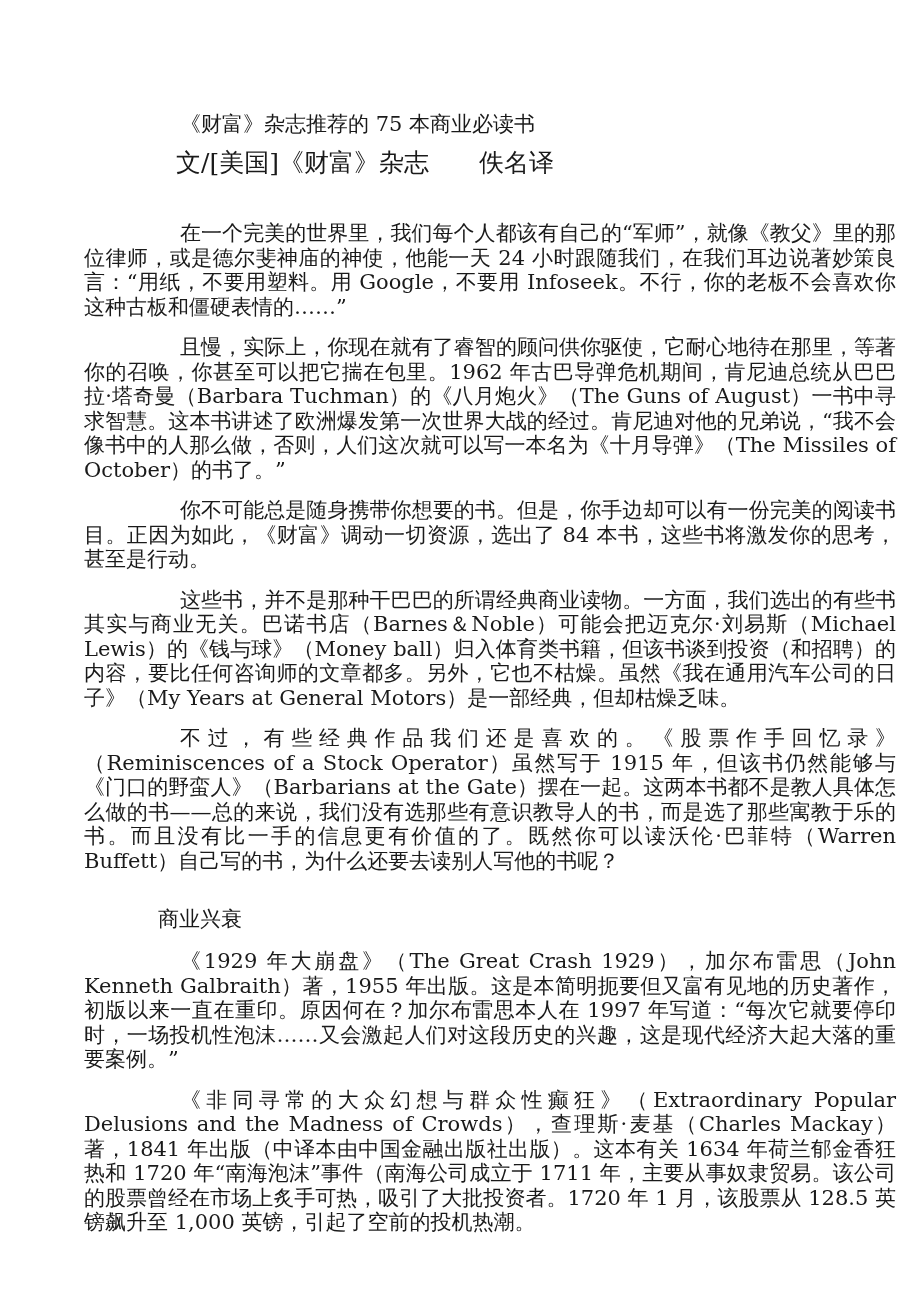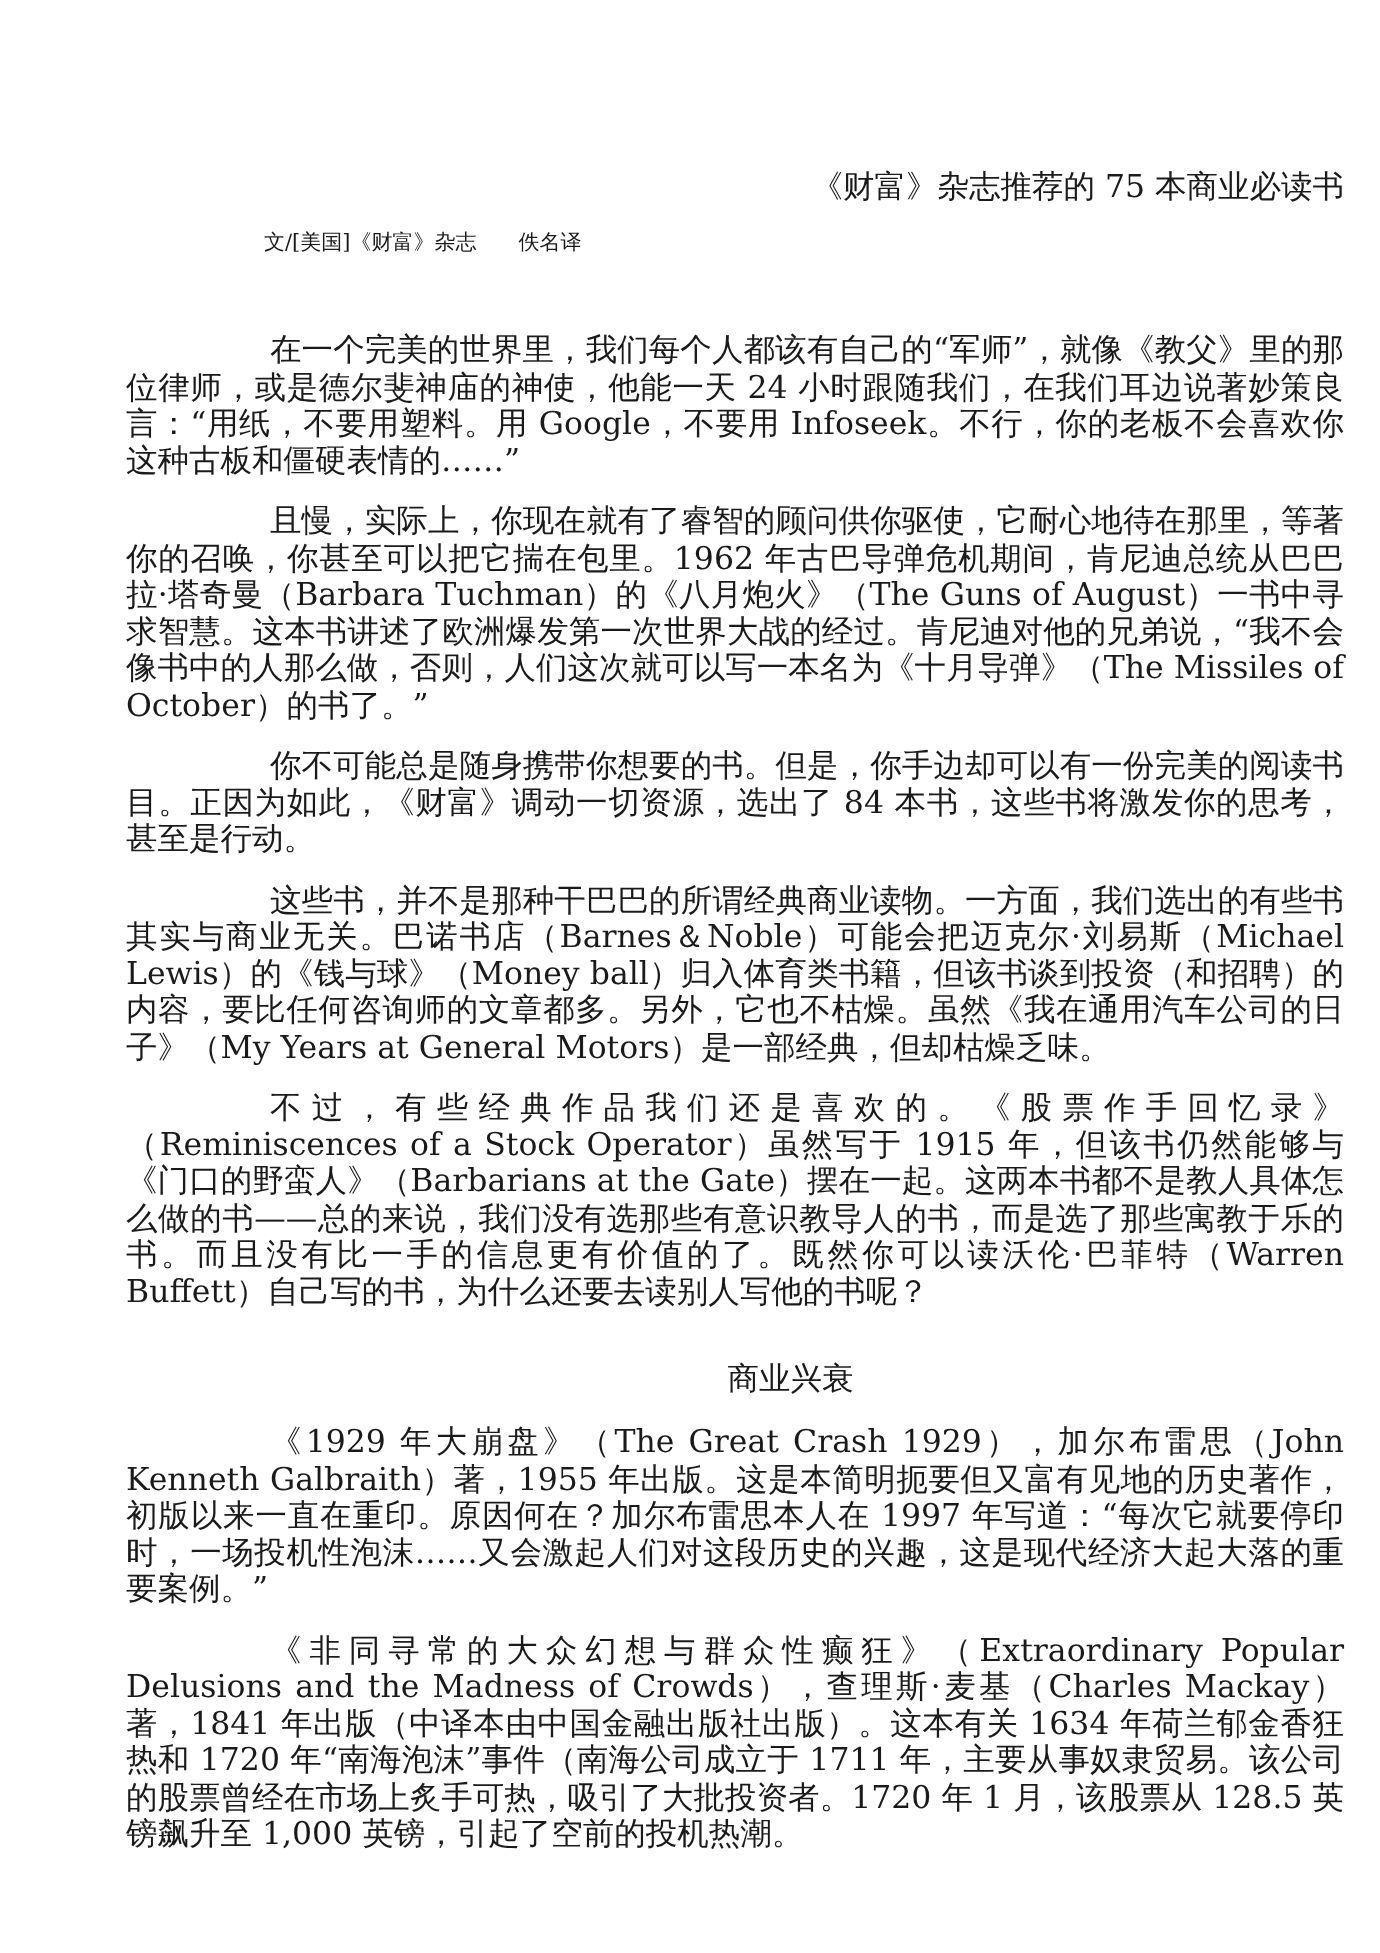--- a/index.html
+++ b/index.html
@@ -18,44 +18,42 @@
     color: #1a1a1a;
     overflow: hidden;
   }
   .doc-title {
     font-size: 21px;
     font-weight: normal;
     line-height: 25px;
     margin: 0 0 13px 0;
     text-indent: 96px;
     white-space: nowrap;
-    text-align: right;
   }
   .byline {
-    font-size: 14px;
+    font-size: 25px;
     line-height: 25px;
     margin: 0 0 46px 0;
     text-indent: 92px;
     white-space: nowrap;
   }
   .para {
     font-size: 21px;
     line-height: 24.5px;
     text-align: justify;
     text-indent: 96px;
     margin: 0 0 16px 0;
     word-break: break-word;
   }
   .section-heading {
     font-size: 21px;
     font-weight: normal;
     line-height: 25px;
     margin: 34px 0 17px 0;
     text-indent: 74px;
-    text-align: center;
   }
 </style>
 </head>
 <body>
 
 <div class="page">
   <h1 class="doc-title">《财富》杂志推荐的 75 本商业必读书</h1>
 
   <p class="byline">文/[美国]《财富》杂志　　佚名译</p>
 

